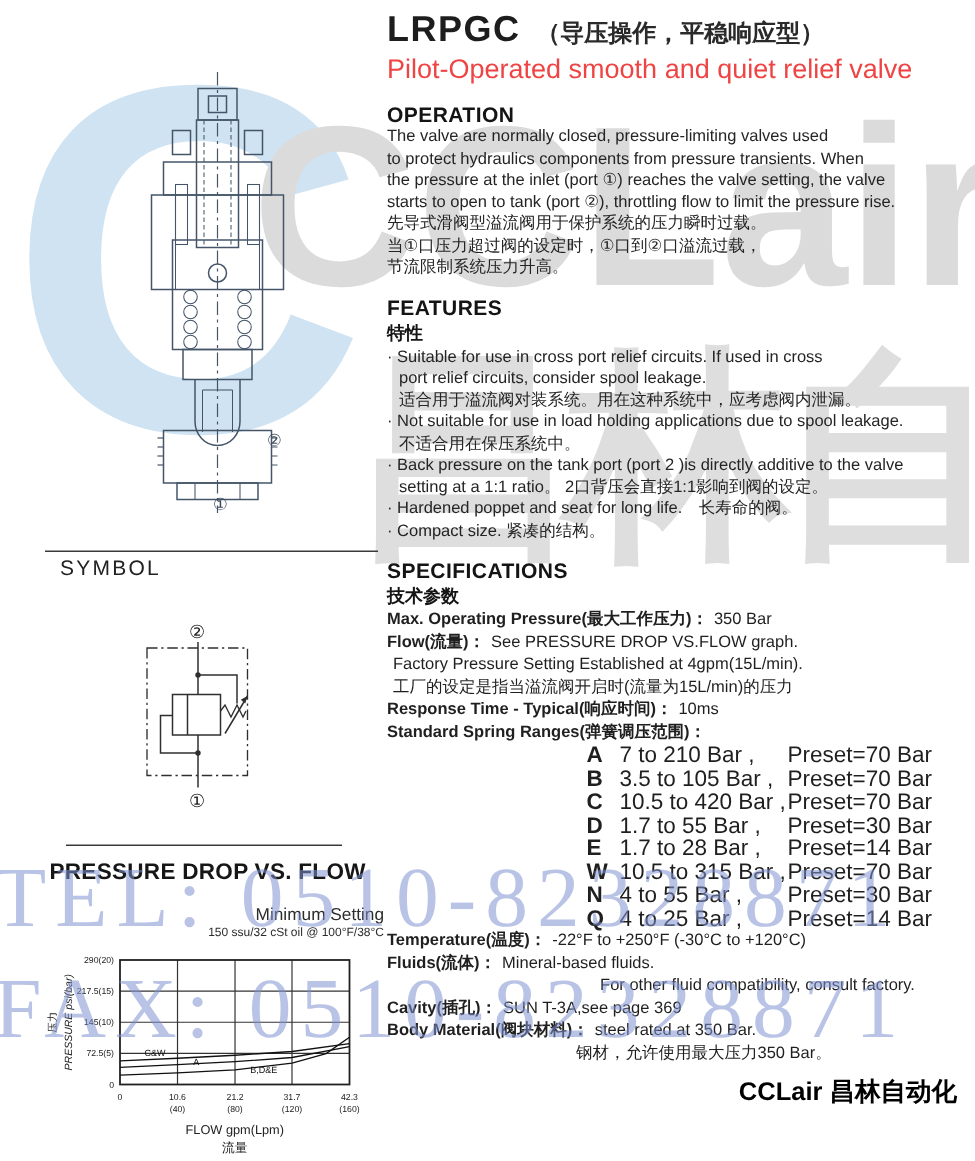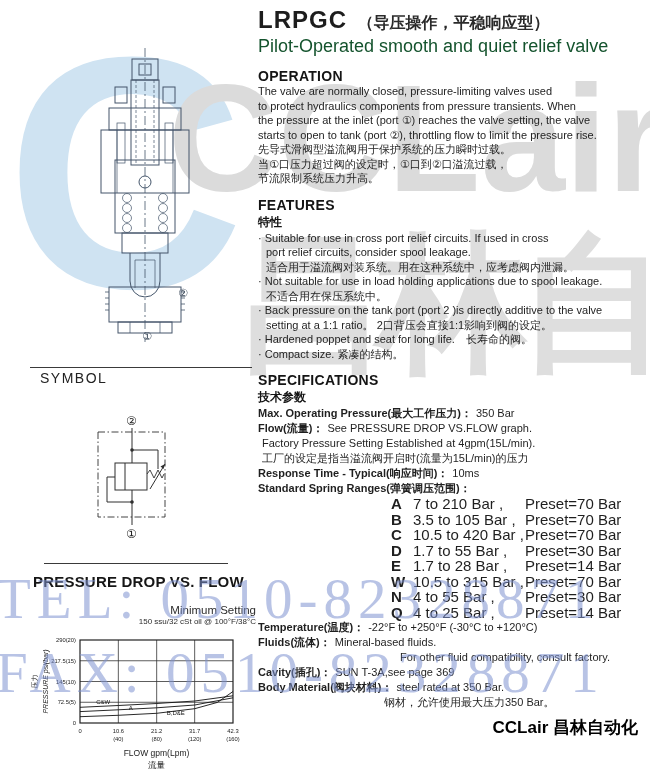--- a/index.html
+++ b/index.html
@@ -22,21 +22,21 @@
     font-size:57px;letter-spacing:6px;color:rgba(125,145,208,0.55);
   }
   .wm-tel{top:566px;}
   .wm-fax{top:640px;}
   
   .content{position:absolute;inset:0;z-index:1;}
   .right-col{position:absolute;left:258px;top:6px;width:388px;}
   .title-row{white-space:nowrap;}
   .model{font-size:24px;font-weight:bold;color:#1d1d1d;letter-spacing:1px;}
   .model-cn{font-size:16px;font-weight:bold;color:#2a2a2a;margin-left:6px;}
-  .subtitle{font-size:18px;color:#14532d;margin-top:2px;}
+  .subtitle{font-size:18px;color:#ef4444;margin-top:2px;}
   .sec-title{font-size:14px;font-weight:bold;color:#141414;margin-top:11px;letter-spacing:0.3px;}
   .sec-title-cn{font-size:12px;font-weight:bold;color:#141414;margin-top:1px;}
   .body-line{font-size:11px;line-height:14.5px;color:#242424;}
   .feat-line{font-size:11px;line-height:14.5px;color:#242424;}
   .ind1{padding-left:8px;}
   .spec-line{font-size:11px;line-height:15px;color:#1f1f1f;white-space:nowrap;}
   .spec-line b{margin-right:4px;}
   .ind2{padding-left:102px;text-align:center;}
   .ind3{padding-left:122px;}
   .spring-row{font-size:15px;line-height:15.5px;color:#1f1f1f;padding-left:133px;white-space:nowrap;}

